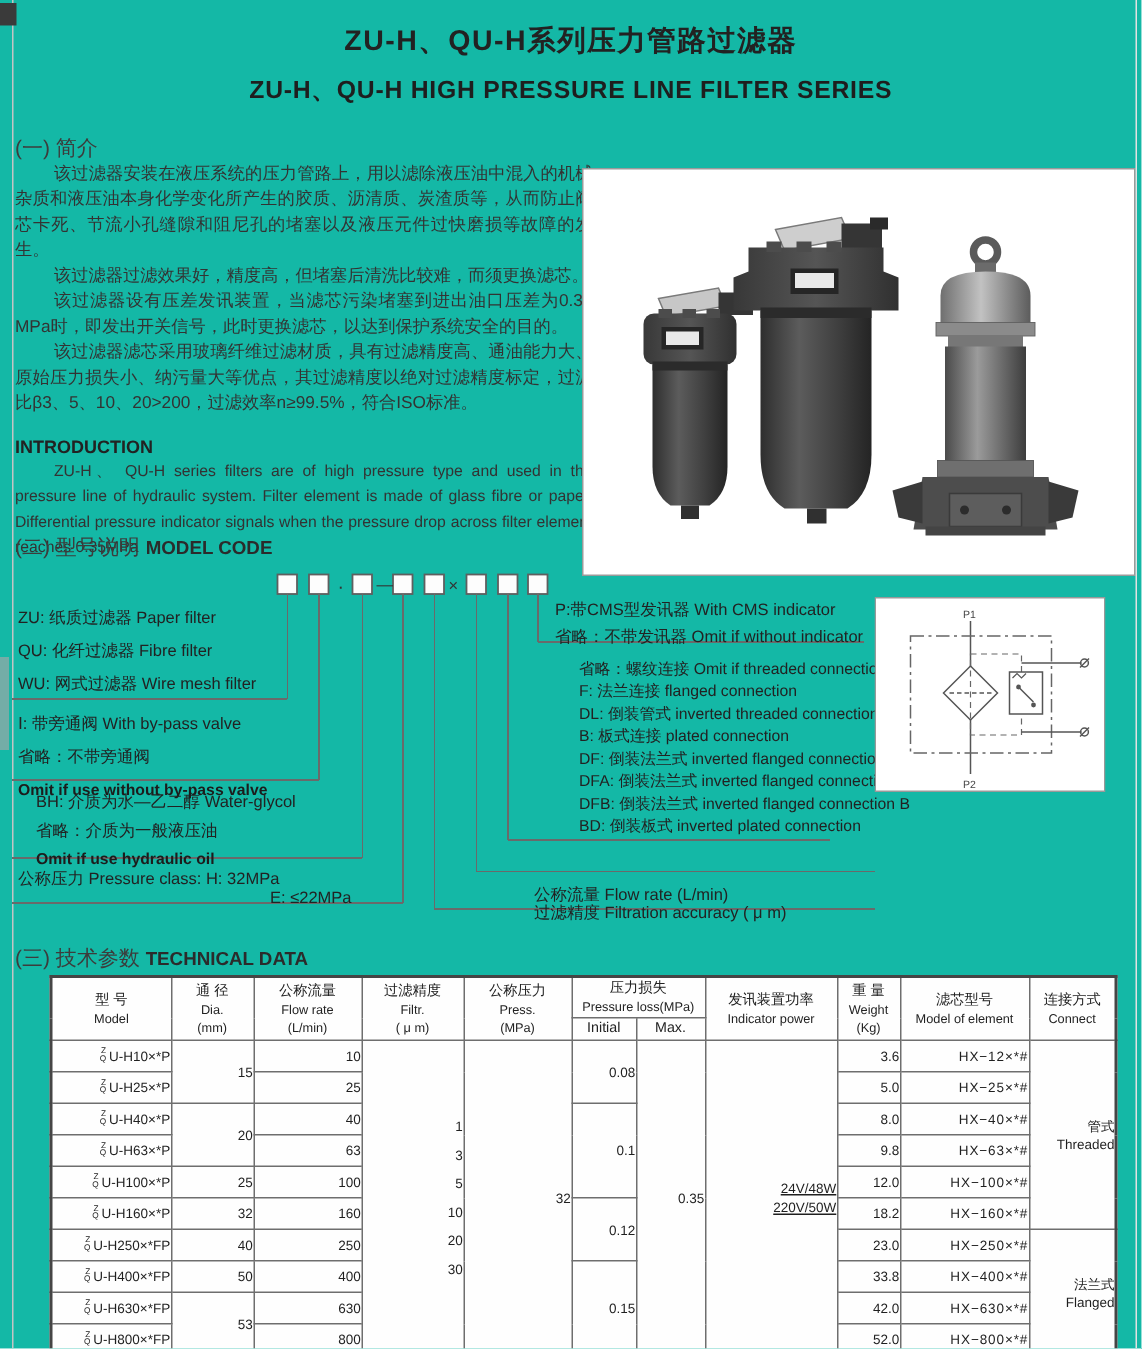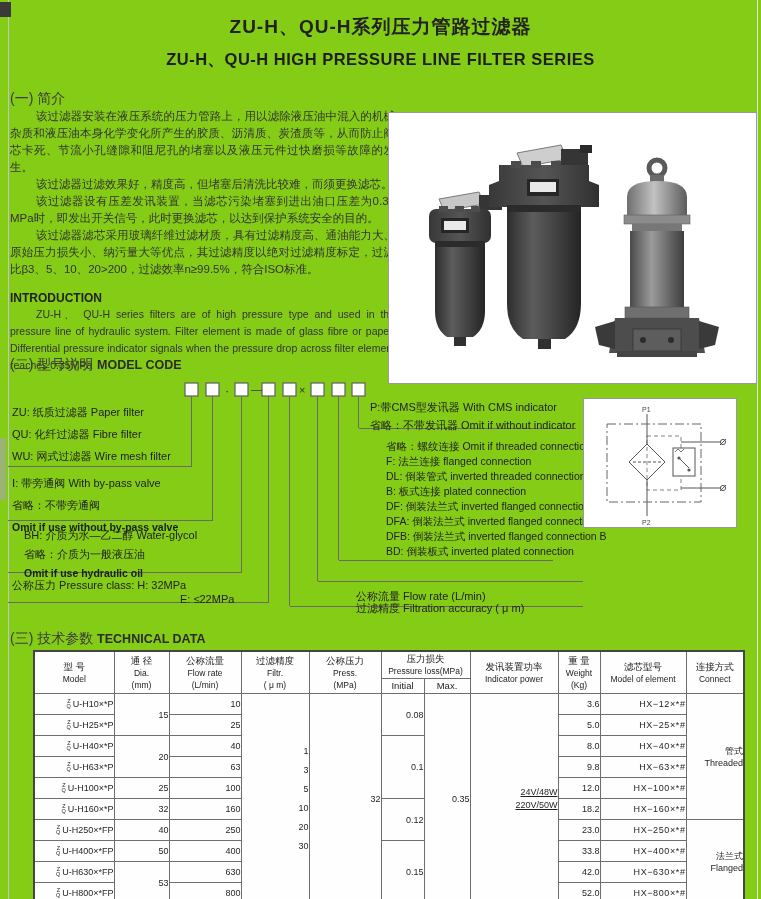--- a/index.html
+++ b/index.html
@@ -1,16 +1,16 @@
 <!DOCTYPE html>
 <html><head>
 <meta charset="utf-8">
 <style>
   html,body{margin:0;padding:0;background:#fff;}
-  .page{position:relative;width:761px;height:899px;background:#84cc16;overflow:hidden;
+  .page{position:relative;width:761px;height:899px;background:#14b8a6;overflow:hidden;
         font-family:"Liberation Sans","DejaVu Sans",sans-serif;color:#2b2b2b;}
   .edge-line{position:absolute;left:8px;top:0;width:1px;height:899px;background:#c4c4c4;}
   .edge-line-r{position:absolute;left:757px;top:0;width:1px;height:899px;background:#e2e2e2;}
   .corner-mark{position:absolute;left:0;top:2px;width:11px;height:15px;background:#3a3a3a;}
   .edge-band{position:absolute;left:0;top:438px;width:6px;height:62px;background:#a8a8a8;opacity:.65;}
 
   .titles{position:absolute;left:8px;top:14px;width:745px;text-align:center;}
   .title-zh{font-size:19px;font-weight:bold;letter-spacing:1px;color:#222;}
   .title-en{font-size:16.5px;font-weight:bold;margin-top:9px;letter-spacing:.5px;color:#1e1e1e;}
 

